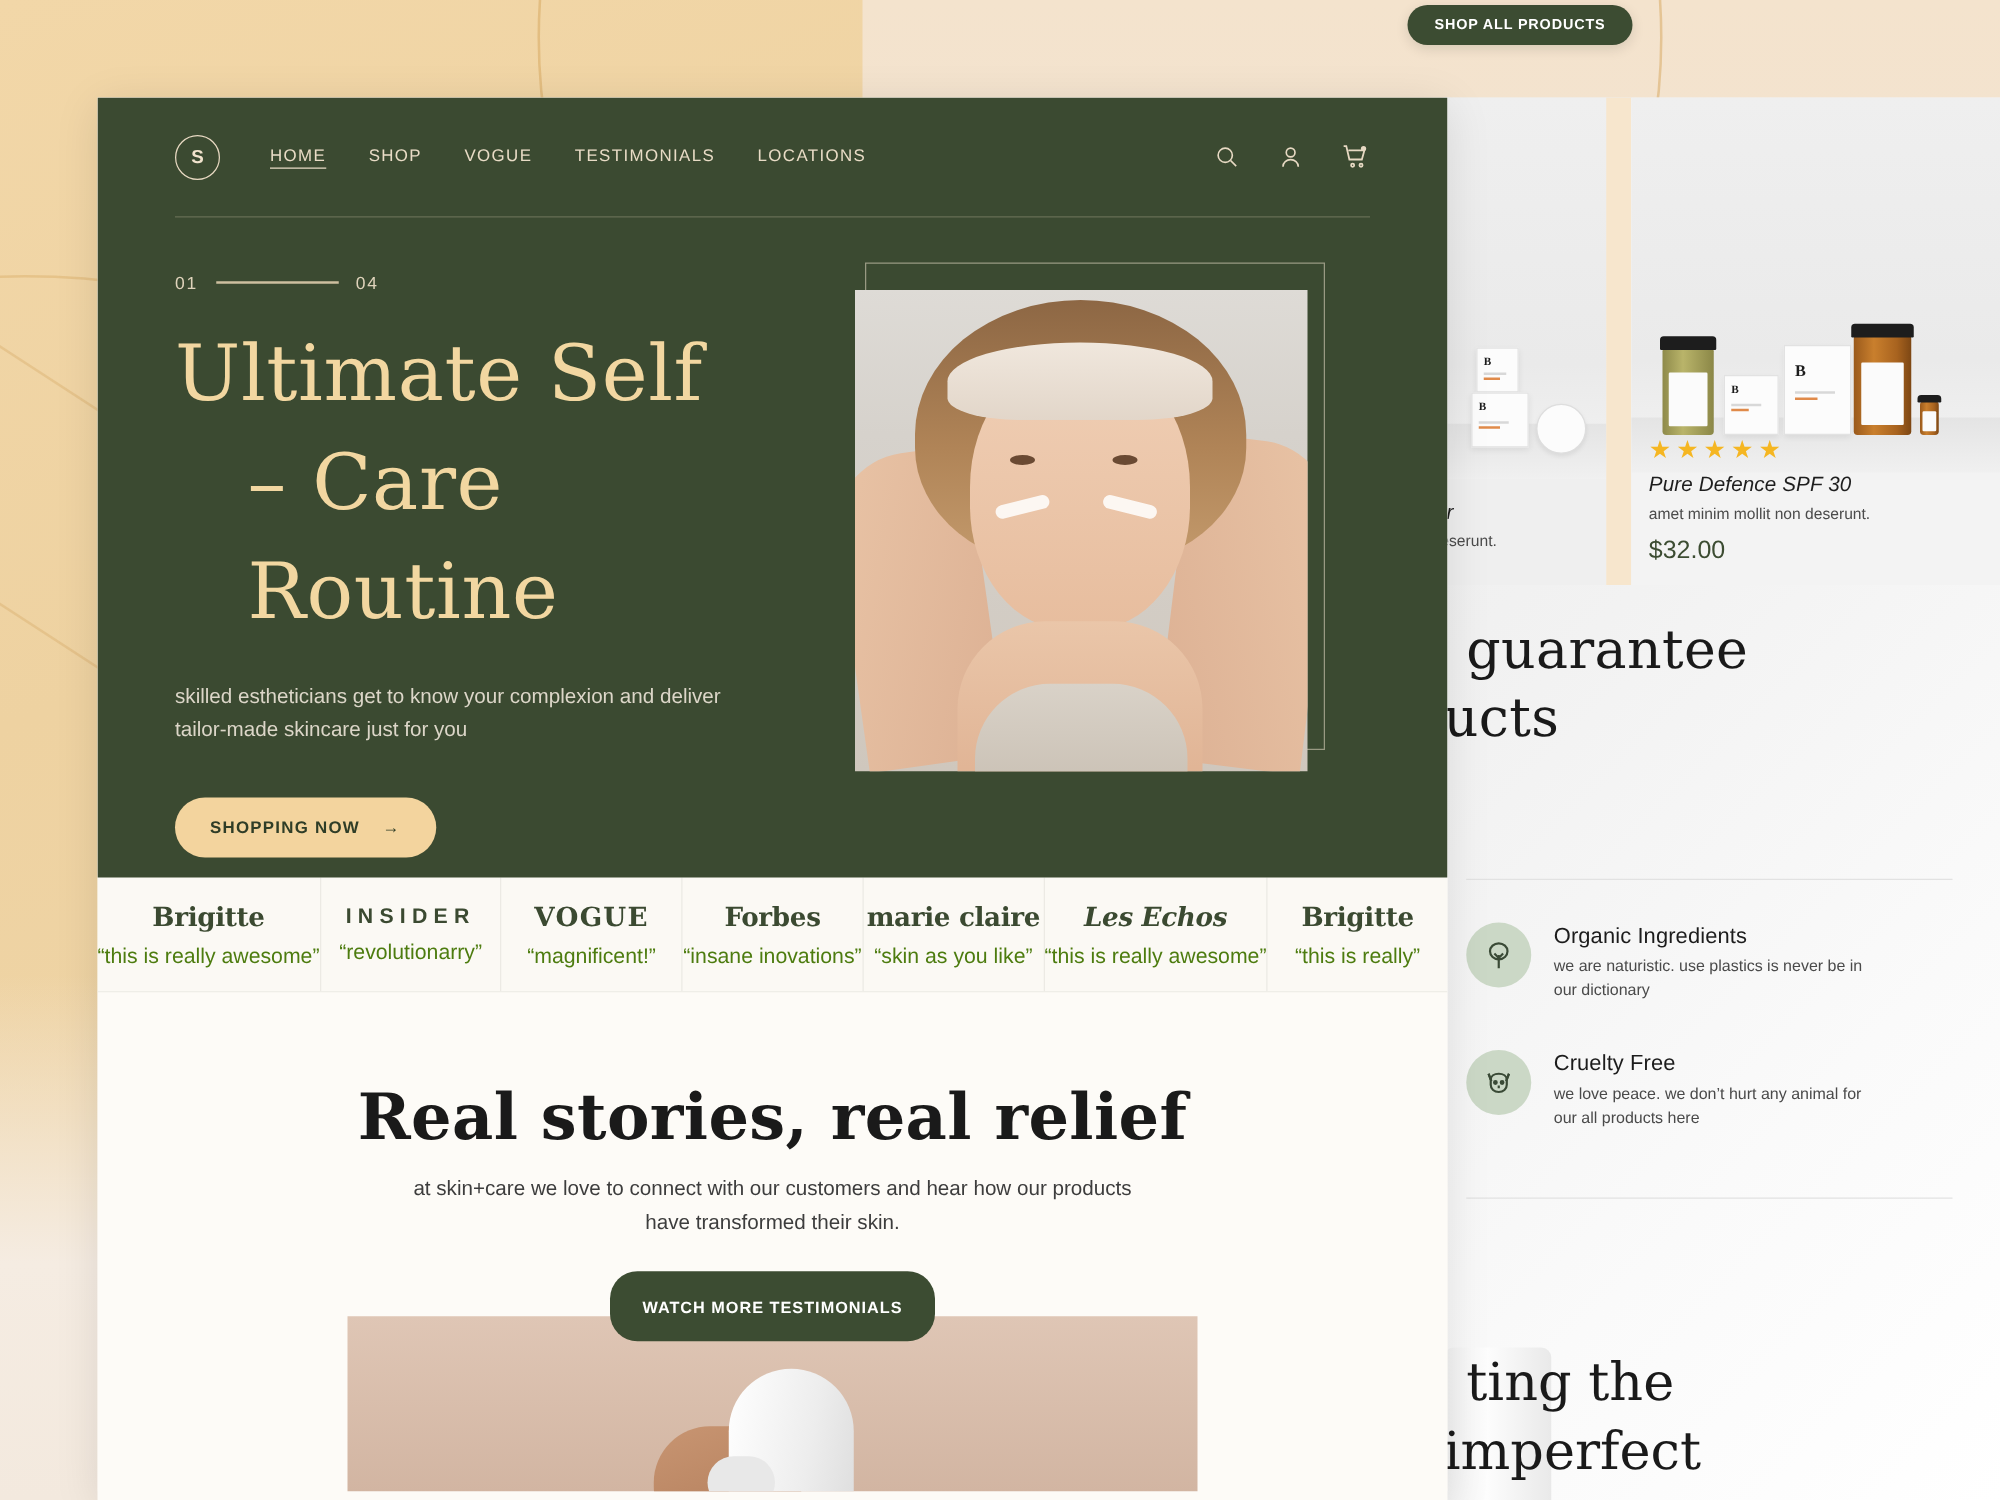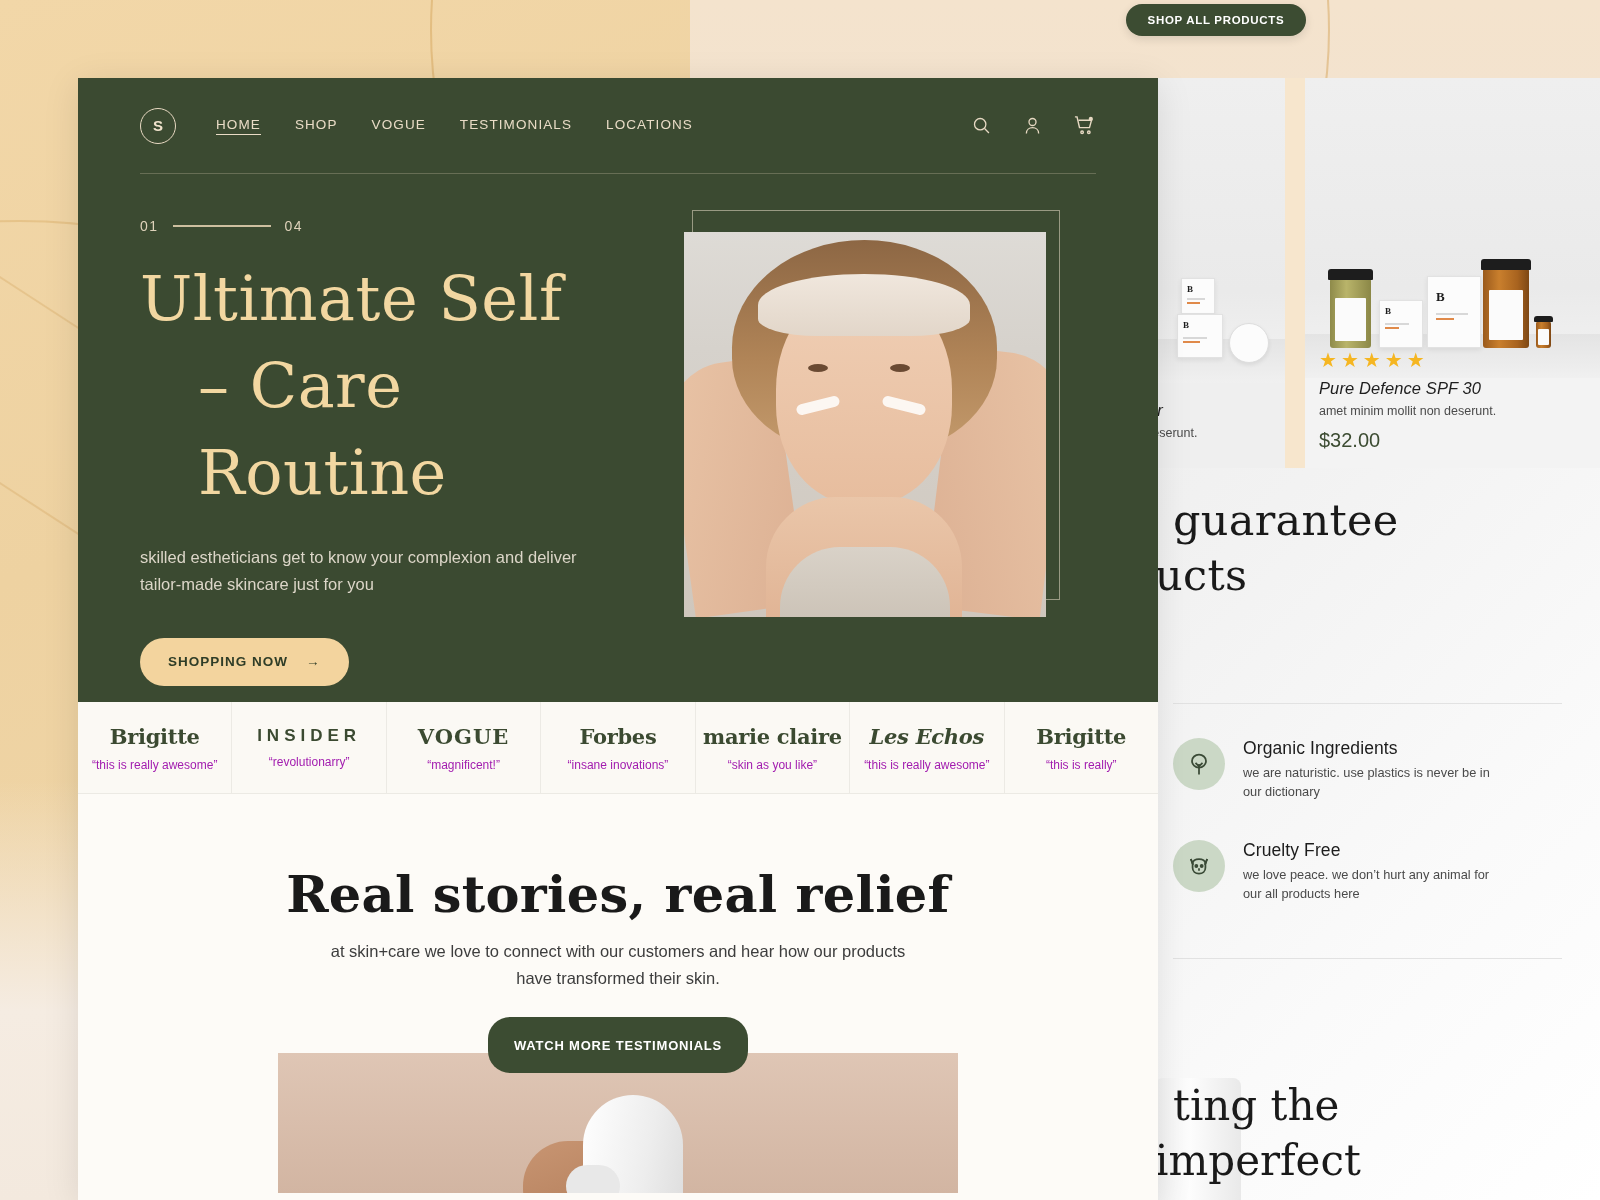--- a/index.html
+++ b/index.html
@@ -187,21 +187,21 @@
   .press { display:flex; height:92px; background:#fbf9f4; border-bottom:1px solid #eceae4; }
   .press-cell {
     flex:1; border-right:1px solid #eceae4;
     display:flex; flex-direction:column; align-items:center; justify-content:center; gap:9px;
   }
   .press-cell:last-child { border-right:none; }
   .press-logo { color:#3b4a31; font-family:"DejaVu Serif",serif; font-weight:700; font-size:21px; letter-spacing:-.3px; white-space:nowrap; }
   .press-logo.wide { font-family:"Liberation Sans",sans-serif; font-weight:600; letter-spacing:5px; font-size:17px; }
   .press-logo.vogue { font-family:"DejaVu Serif",serif; letter-spacing:1px; font-size:21px; }
   .press-logo.ital { font-style:italic; }
-  .press-quote { font-size:12px; color:#a21caf; white-space:nowrap; }
+  .press-quote { font-size:17px; color:#4d7c0f; white-space:nowrap; }
 
   
   .testi { background:#fdfbf7; padding-top:70px; text-align:center; position:relative; }
   .testi-title { font-family:"DejaVu Serif",serif; font-size:51px; color:#1a1a1a; letter-spacing:.3px; }
   .testi-sub { font-size:16.5px; color:#3d3d3d; line-height:1.62; margin:14px auto 0; max-width:600px; }
   .testi-btn {
     margin-top:26px; height:56px; padding:0 26px; border:none; border-radius:22px;
     background:#3c4c32; color:#fff; font-size:13px; font-weight:700; letter-spacing:.8px;
     cursor:pointer; position:relative; z-index:3;
   }

